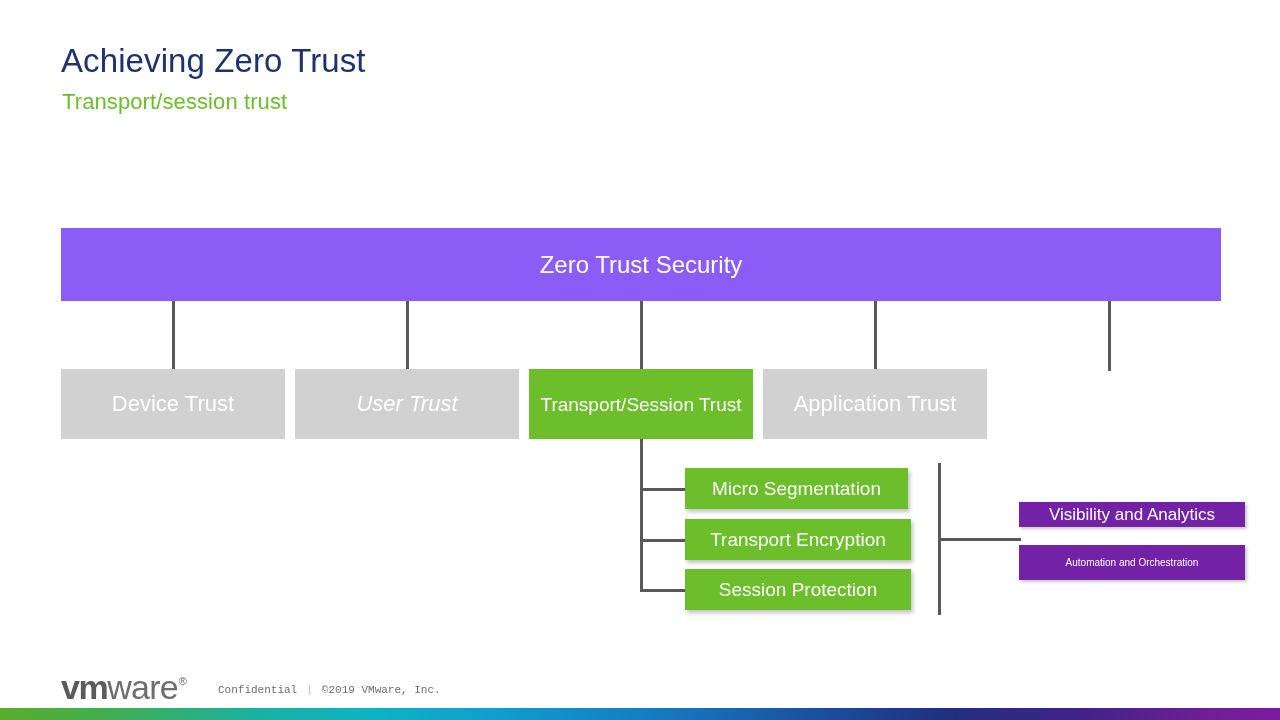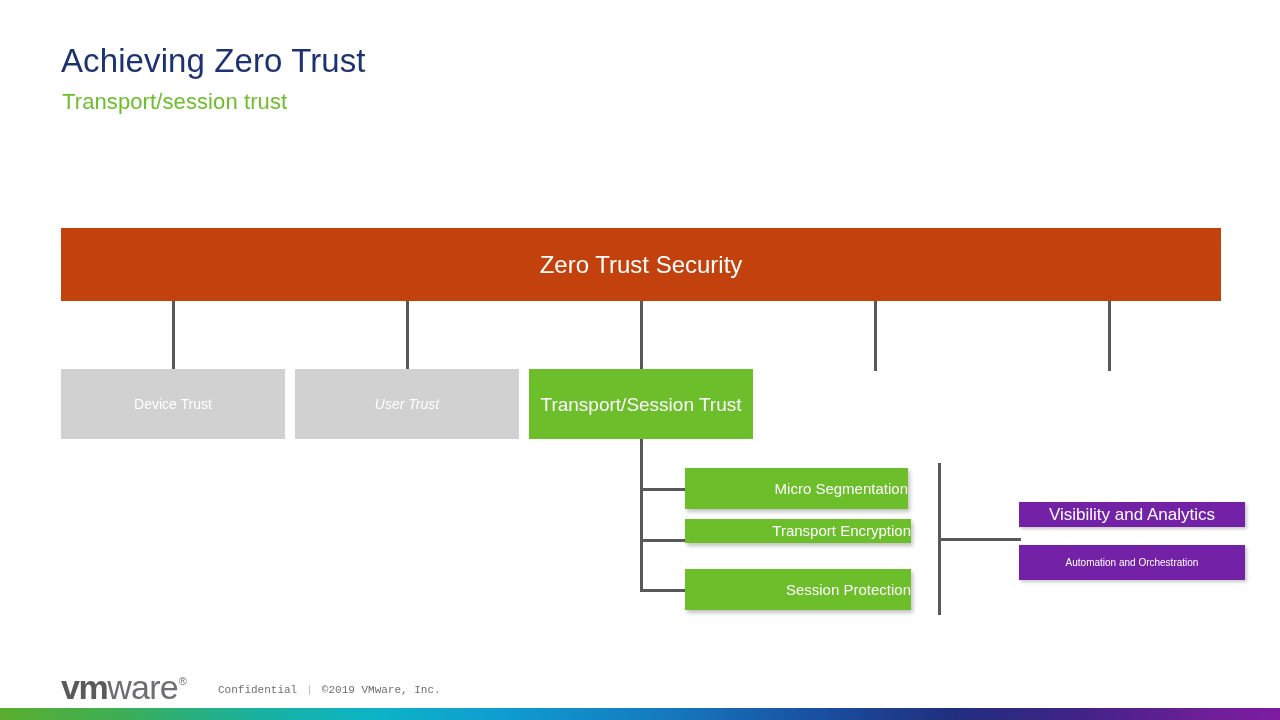--- a/index.html
+++ b/index.html
@@ -52,40 +52,39 @@
     display: flex;
     align-items: center;
     justify-content: center;
     text-align: center;
     color: #ffffff;
     z-index: 3;
   }
   .node span { display: block; width: 100%; }
 
   .node-root {
-    background: #c2410c;
+    background: #8b5cf6;
     font-size: 24px;
     line-height: 30px;
   }
   .node-tier2 {
     background: #d1d1d1;
-    font-size: 14px;
+    font-size: 22px;
     line-height: 24px;
   }
   .node-tier2-active {
     background: #6cbe2a;
     font-size: 19px;
     line-height: 25px;
   }
   .node-leaf {
     background: #6cbe2a;
-    font-size: 15px;
+    font-size: 19px;
     line-height: 22px;
     box-shadow: 2px 3px 4px rgba(0,0,0,0.24);
-    text-align: right;
   }
   .node-side {
     background: #7322a8;
     box-shadow: 2px 2px 3px rgba(0,0,0,0.22);
   }
   .node-side-lg { font-size: 17px; line-height: 22px; }
   .node-side-sm { font-size: 10px; line-height: 19px; }
 
   
   .conn {
@@ -190,27 +189,30 @@
   </div>
 
   <div class="node node-tier2" style="left:295px; top:369px; width:224px; height:70px;font-style:italic;">
     <span>User Trust</span>
   </div>
 
   <div class="node node-tier2-active" style="left:529px; top:369px; width:224px; height:70px;">
     <span>Transport/Session Trust</span>
   </div>
 
+  <div class="node node-tier2" style="left:763px; top:369px; width:224px; height:70px;">
+    <span>Application Trust</span>
+  </div>
 
 
   <div class="node node-leaf" style="left:685px; top:468px; width:223px; height:41px;">
     <span>Micro Segmentation</span>
   </div>
 
-  <div class="node node-leaf" style="left:685px; top:519px; width:226px; height:24px;">
+  <div class="node node-leaf" style="left:685px; top:519px; width:226px; height:41px;">
     <span>Transport Encryption</span>
   </div>
 
   <div class="node node-leaf" style="left:685px; top:569px; width:226px; height:41px;">
     <span>Session Protection</span>
   </div>
 
   <div class="node node-side node-side-lg" style="left:1019px; top:502px; width:226px; height:25px;">
     <span>Visibility and Analytics</span>
   </div>

